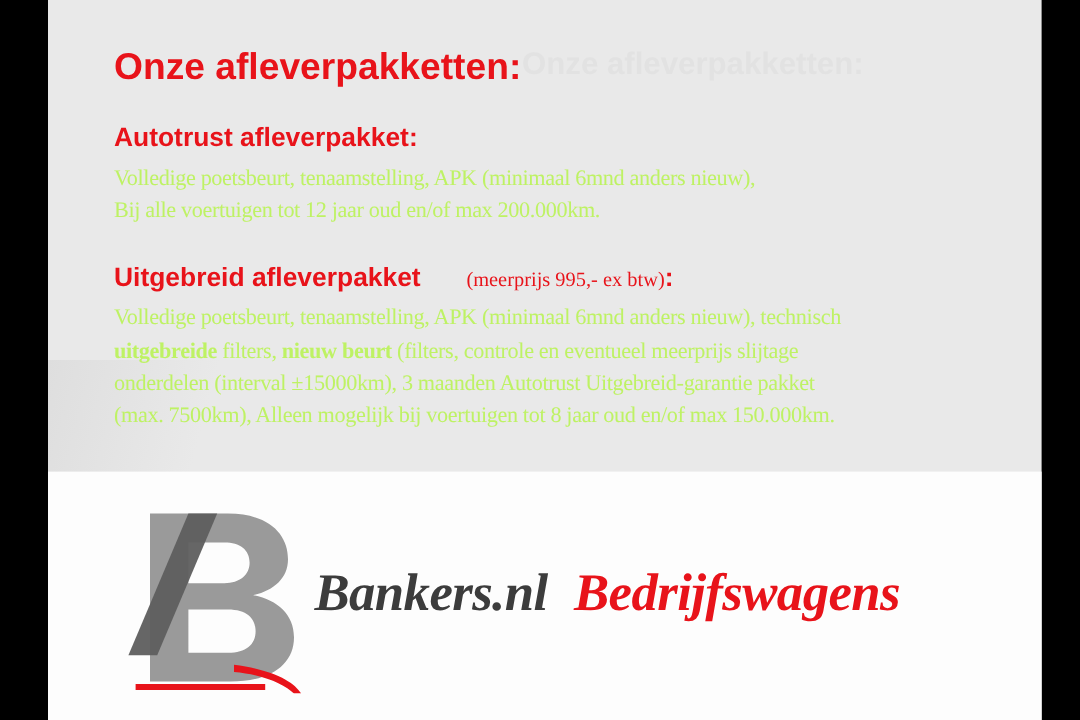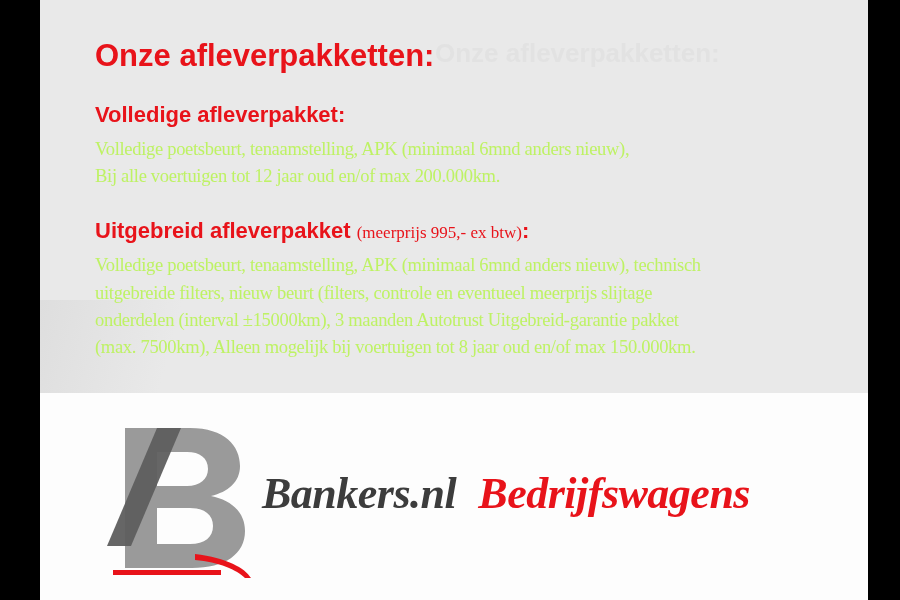--- a/index.html
+++ b/index.html
@@ -72,29 +72,30 @@
     font-weight: bold;
     font-size: 22px;
     color: #e8131a;
     margin: 28px 0 8px 0;
   }
   .subtitle .small {
     font-family: "Liberation Serif", serif;
     font-weight: normal;
     font-size: 17px;
     color: #e8131a;
+    margin-left: 32px;
   }
   .body-text {
     font-family: "Liberation Serif", serif;
     font-size: 18.5px;
     color: #bef264;
     line-height: 1.47;
     letter-spacing: -0.3px;
   }
-  .body-text b { font-weight: normal; margin-top: 32px; }
+  .body-text b { font-weight: bold; margin-top: 32px; }
   .logo-area {
     position: absolute;
     left: 40px;
     top: 393px;
     width: 844px;
     height: 207px;
   }
   .logo-mark {
     position: absolute;
     left: 55px;
@@ -135,21 +136,21 @@
   <div class="panel-shade"></div>
   <div class="panel-white"></div>
 
   <div class="ghost">Onze afleverpakketten:</div>
 
   <div class="content">
 
     <h1 class="title">Onze afleverpakketten:</h1>
 
     <div>
-      <div class="subtitle">Volledige afleverpakket:</div>
+      <div class="subtitle">Autotrust afleverpakket:</div>
       <div class="body-text">
         <div>Volledige poetsbeurt, tenaamstelling, APK (minimaal 6mnd anders nieuw),</div>
         <div>Bij alle voertuigen tot 12 jaar oud en/of max 200.000km.</div>
       </div>
     </div>
 
     <div>
       <div class="subtitle">
         <span>Uitgebreid afleverpakket</span>
         <span class="small">(meerprijs 995,- ex btw)</span><span>:</span>

